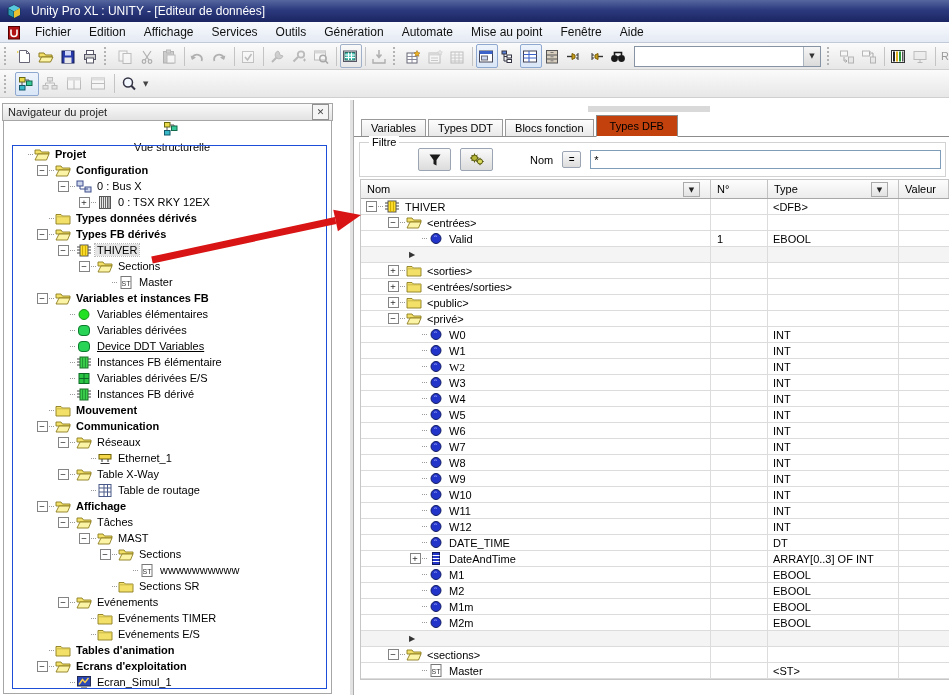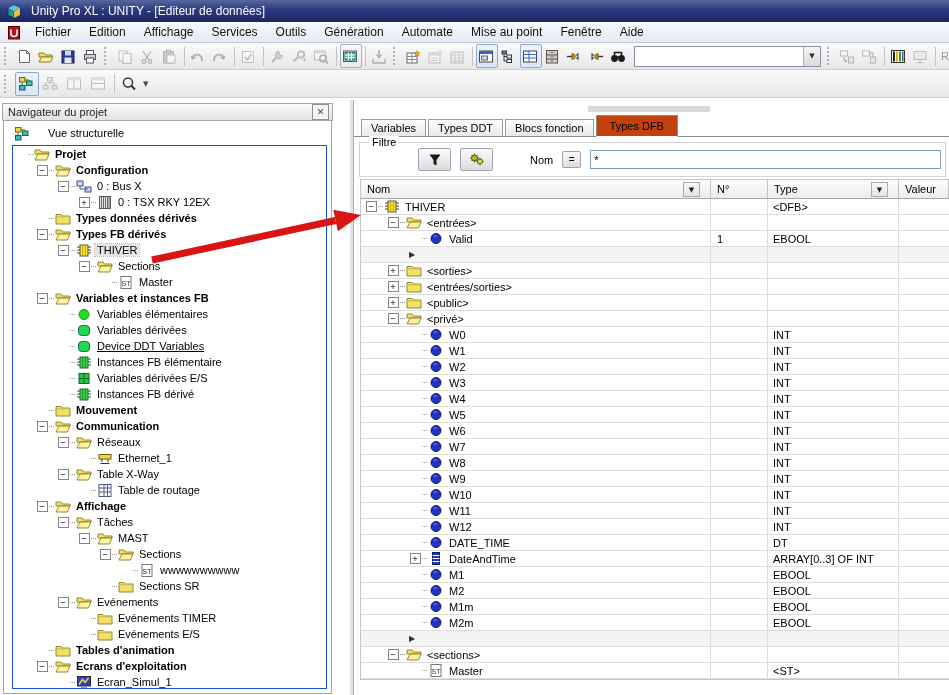--- a/index.html
+++ b/index.html
@@ -36,21 +36,21 @@
   .dd-arrow{font-size:7px;color:#444;margin-left:1px;font-family:"DejaVu Sans",sans-serif;}
   
   .navigator{position:absolute;left:2px;top:103px;width:331px;bottom:0;display:flex;flex-direction:column;}
   .nav-header{height:18px;background:linear-gradient(#fafafa,#e2e2e2);border:1px solid #a6a6a6;
     display:flex;align-items:center;padding:0 3px 0 5px;box-sizing:border-box;}
   .nav-title{flex:1;color:#222;}
   .nav-close{width:15px;height:14px;border:1px solid #909090;background:#f4f4f4;
     display:flex;align-items:center;justify-content:center;font-size:9px;color:#444;line-height:1;}
   .nav-body{flex:1;border:1px solid #a6a6a6;border-top:none;margin:0 1px 1px 1px;background:#fff;
     display:flex;flex-direction:column;min-height:0;}
-  .view-row{height:24px;display:flex;align-items:center;gap:15px;padding-left:9px;}
+  .view-row{height:24px;display:flex;align-items:center;gap:6px;padding-left:9px;flex-direction:column;}
   .tree{flex:1;margin:0 4px 4px 8px;border:1px solid #1d4ed8;overflow:hidden;padding-top:0;position:relative;}
   .titem{height:16px;display:flex;align-items:center;white-space:nowrap;}
   .exp{width:9px;height:9px;border:1px solid #848484;background:#fff;flex:none;
     display:flex;align-items:center;justify-content:center;font-size:9px;line-height:7px;color:#333;
     font-family:"DejaVu Sans Mono",monospace;margin-right:1px;}
   .expslot{width:13px;flex:none;display:flex;justify-content:center;}
   .stub{width:5px;border-top:1px dotted #9a9a9a;flex:none;}
   .ticon{width:16px;height:14px;flex:none;display:flex;align-items:center;justify-content:center;margin:0 3px 0 1px;}
   .tlabel{padding:0 2px;}
   .tlabel.bold{font-weight:bold;}
@@ -1096,21 +1096,21 @@
                   <path d="M6 5.4a2.6 2.6 0 0 1 3 0" stroke="#8f9bf0" fill="none"></path>
                 </svg>
               </span>
               <span class="tlabel">W1</span>
             </div>
             <div class="tcell c-num"></div>
             <div class="tcell c-type">INT</div>
             <div class="tcell c-val"></div>
           </div>
           <div class="trow">
-            <div class="tcell c-name" style="padding-left: 48px;">
+            <div class="tcell c-name" style="padding-left: 48px; font-family: Liberation Serif, serif;">
               <span class="expslot"></span>
               <span class="stub"></span>
               <span class="ticon">
                 <svg width="16" height="15" viewBox="0 0 16 15">
                   <circle cx="8" cy="7.5" r="5" fill="#2334cb" stroke="#101a60"></circle>
                   <path d="M6 5.4a2.6 2.6 0 0 1 3 0" stroke="#8f9bf0" fill="none"></path>
                 </svg>
               </span>
               <span class="tlabel">W2</span>
             </div>

